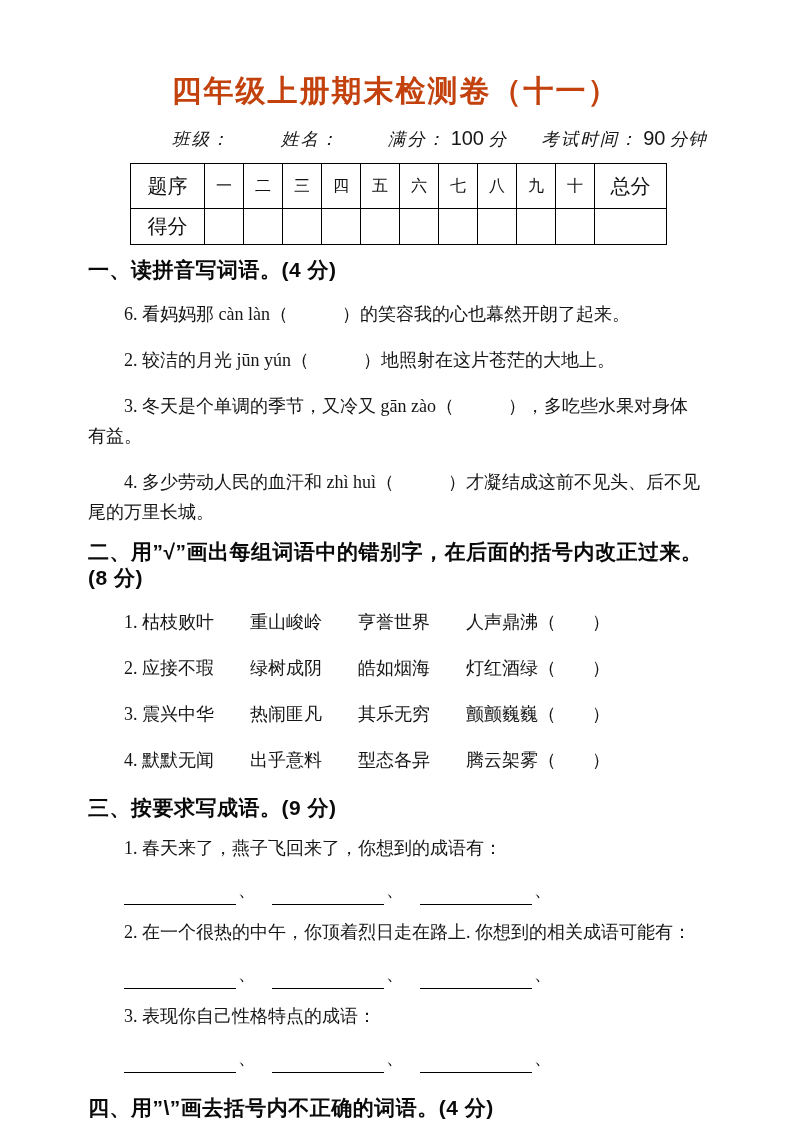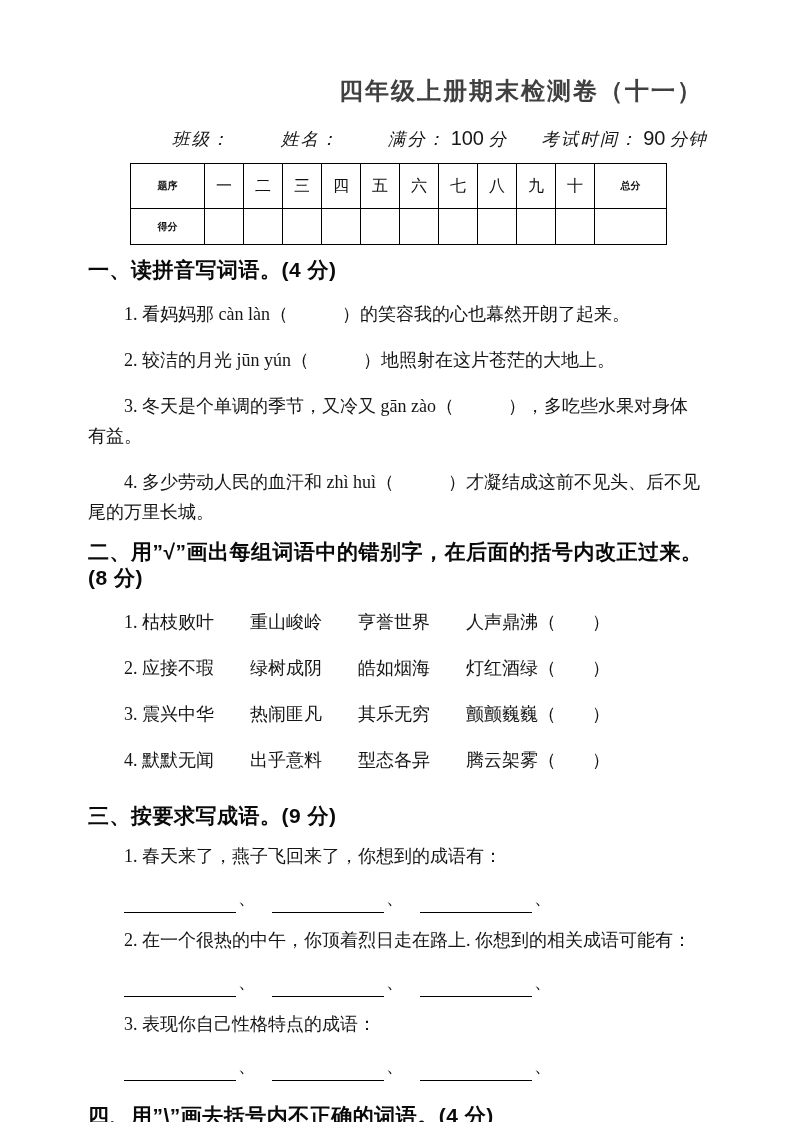--- a/index.html
+++ b/index.html
@@ -6,24 +6,24 @@
   .page{
     position:relative;
     width:793px;height:1122px;
     background:#ffffff;color:#111111;
     overflow:hidden;
     font-family:"Liberation Serif",serif;
   }
   .content{padding:72px 90px 0 88px;}
 
   .title{
-    margin:0;text-align:right;
+    margin:0;text-align:center;
     font-family:"Liberation Sans",sans-serif;
-    font-weight:bold;font-size:24px;line-height:38px;
-    letter-spacing:2px;color:#404040;
+    font-weight:bold;font-size:30px;line-height:38px;
+    letter-spacing:2px;color:#c2410c;
   }
 
   .info-line{
     margin:16px 0 0 84px;
     font-size:17.5px;line-height:24px;
     font-style:italic;
     white-space:nowrap;color:#151515;
   }
   .info-line .lbl{letter-spacing:2px;}
   .info-line .gap-a{margin-right:46px;}
@@ -42,32 +42,32 @@
   }
   table.score-table td{
     border:1.6px solid #000;
     text-align:center;vertical-align:middle;
     padding:0;
   }
   .score-table .hdr-row td{height:44px;}
   .score-table .val-row td{height:35px;}
   .score-table .lab{
     font-family:"Liberation Sans",sans-serif;
-    font-weight:bold;font-size:10px;
+    font-weight:normal;font-size:20px;
   }
   .score-table .cn{font-size:16px;}
 
   h2.sec{
     margin:12px 0 0 0;
     font-family:"Liberation Sans",sans-serif;
     font-weight:bold;font-size:21px;line-height:26px;
     color:#0a0a0a;letter-spacing:0.5px;
   }
   h2.sec2{}
-  h2.sec3{margin-top:28px;}
+  h2.sec3{margin-top:20px;}
   h2.sec4{margin-top:22px;}
 
   p.item{
     margin:16px 0 0 0;
     font-size:18px;line-height:30px;
     text-indent:2em;color:#151515;
   }
   p.item-s3{margin-top:12px;}
 
   .blank-row{
@@ -143,21 +143,21 @@
           <td></td>
           <td></td>
           <td></td>
           <td></td>
           <td></td>
         </tr>
       </tbody>
     </table>
 
     <h2 class="sec sec1">一、读拼音写词语。(4 分)</h2>
-    <p class="item">1. 看妈妈那 càn làn（　　　）的笑容我的心也幕然开朗了起来。</p>
+    <p class="item">6. 看妈妈那 càn làn（　　　）的笑容我的心也幕然开朗了起来。</p>
     <p class="item">2. 较洁的月光 jūn yún（　　　）地照射在这片苍茫的大地上。</p>
     <p class="item">3. 冬天是个单调的季节，又冷又 gān zào（　　　），多吃些水果对身体有益。</p>
     <p class="item">4. 多少劳动人民的血汗和 zhì huì（　　　）才凝结成这前不见头、后不见尾的万里长城。</p>
 
     <h2 class="sec sec2">二、用”√”画出每组词语中的错别字，在后面的括号内改正过来。(8 分)</h2>
     <p class="item">1. 枯枝败叶　　重山峻岭　　亨誉世界　　人声鼎沸（　　）</p>
     <p class="item">2. 应接不瑕　　绿树成阴　　皓如烟海　　灯红酒绿（　　）</p>
     <p class="item">3. 震兴中华　　热闹匪凡　　其乐无穷　　颤颤巍巍（　　）</p>
     <p class="item">4. 默默无闻　　出乎意料　　型态各异　　腾云架雾（　　）</p>
 

